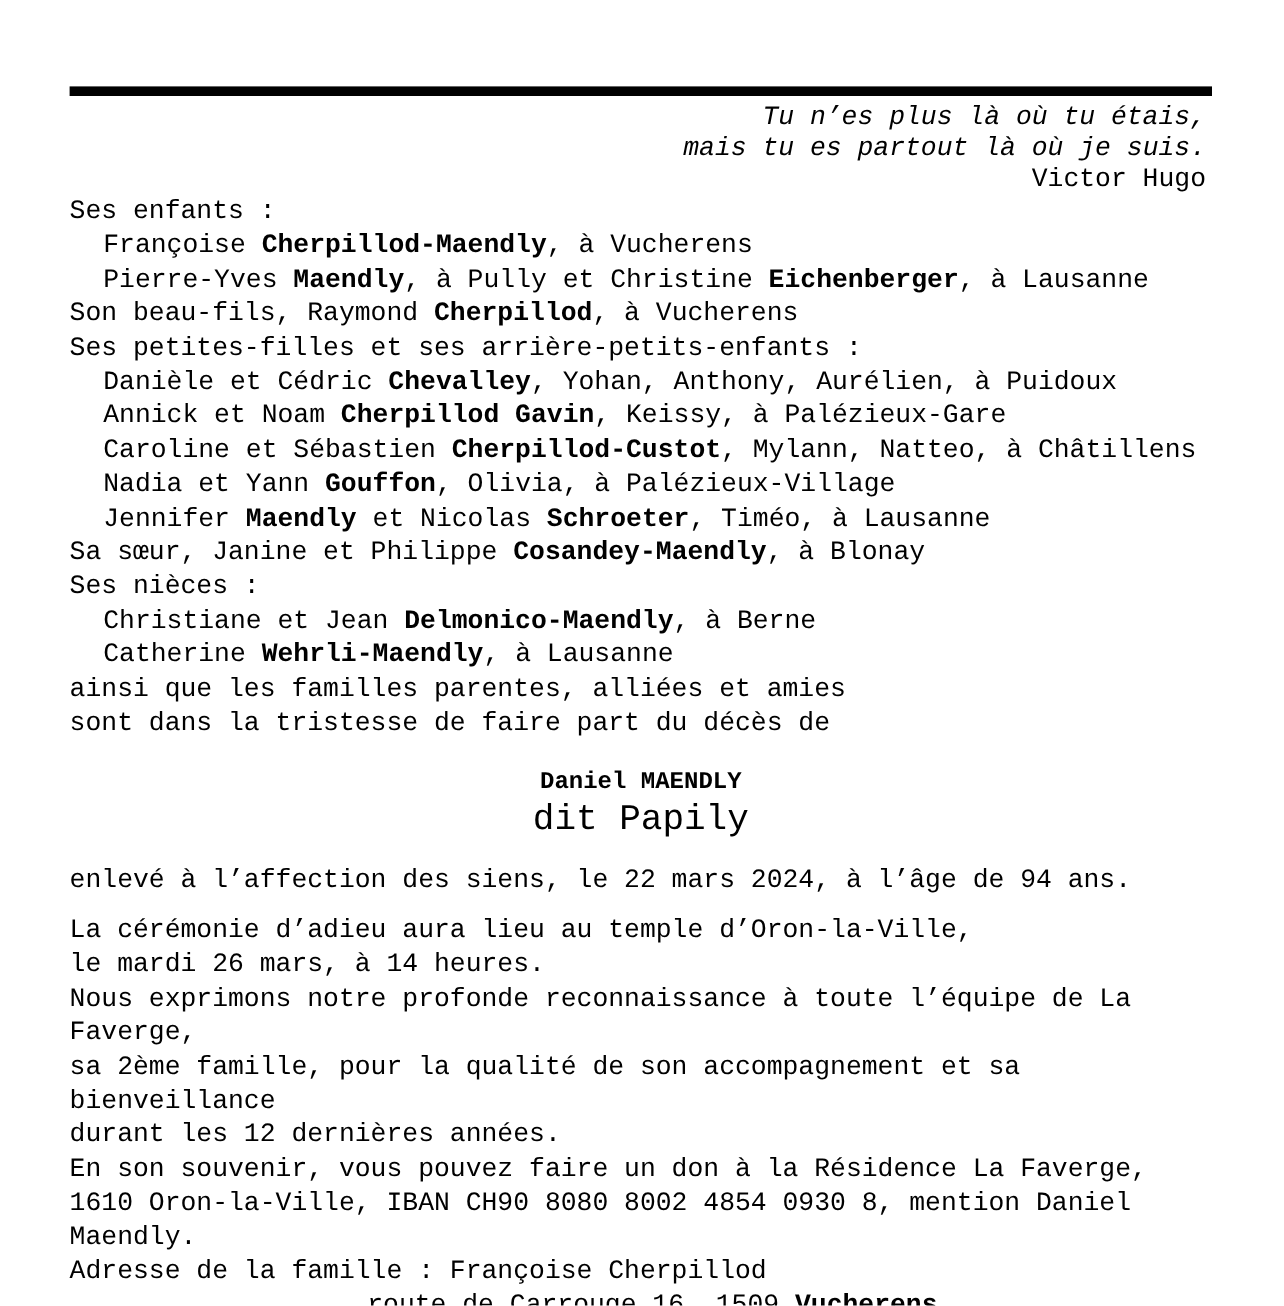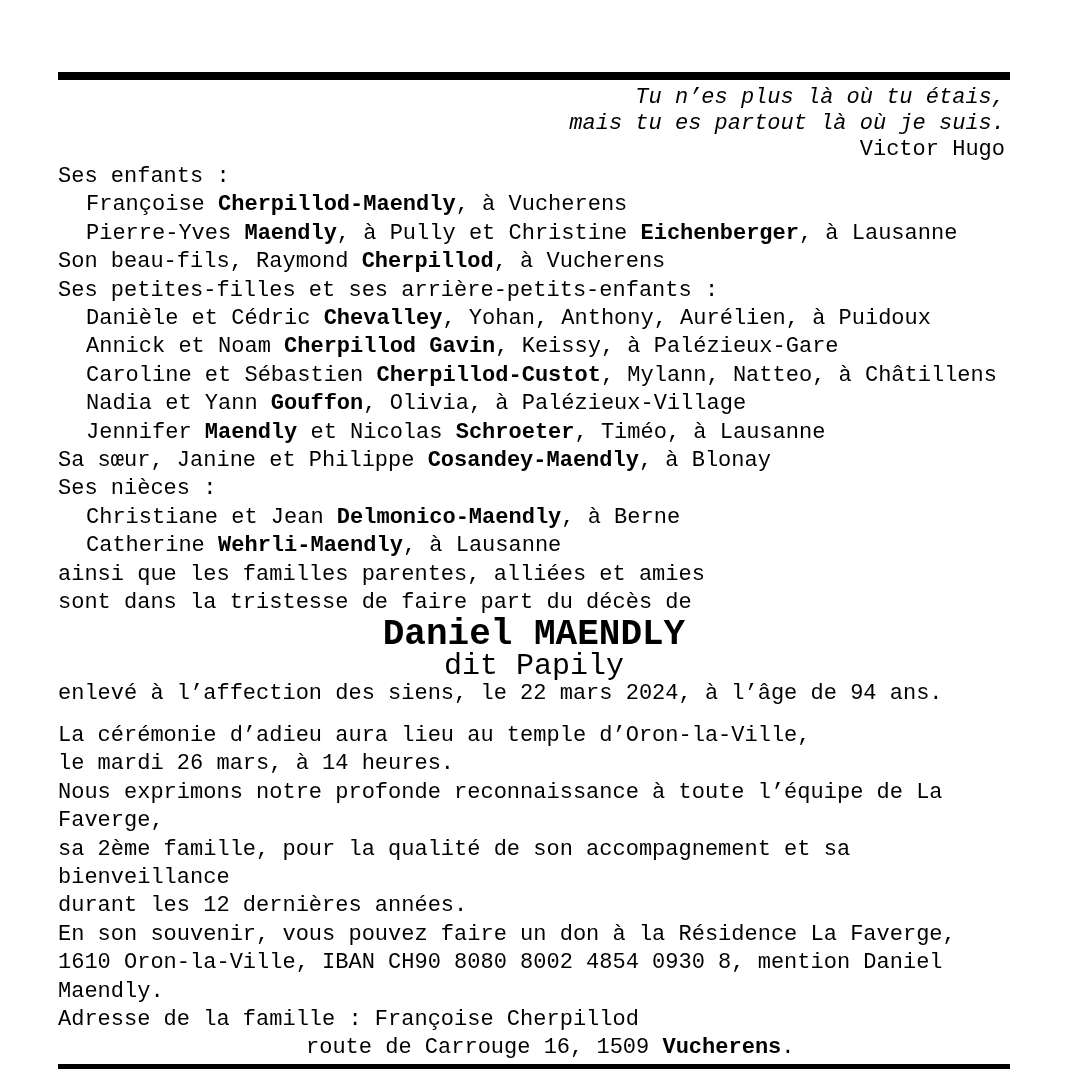--- a/index.html
+++ b/index.html
@@ -28,27 +28,28 @@
   .quote .q { font-style: italic; }
 
   .family { margin-top: 0; font-size: 22px; line-height: 28.4px; }
   .family .line { white-space: nowrap; }
   .line.ind1 { padding-left: 28px; }
   .line.ind2 { padding-left: 248px; }
   .b { font-weight: bold; }
 
   .title-block { text-align: center; }
   .deceased-name {
-    font-size: 36px;
+    margin-top: 18px;
+    font-size: 20px;
     font-weight: bold;
     line-height: 34px;
   }
   .nickname { font-size: 30px; line-height: 28px; }
 
-  .death-line { font-size: 22px; line-height: 28.4px; }
+  .death-line { margin-top: 22px; font-size: 22px; line-height: 28.4px; }
 
   .ceremony { margin-top: 14px; font-size: 22px; line-height: 28.4px; }
 
   .footer-dot { margin-top: 10px; font-size: 22px; line-height: 20px; }
 </style>
 </head>
 <body>
 
 <div class="page">
   <div class="content">

